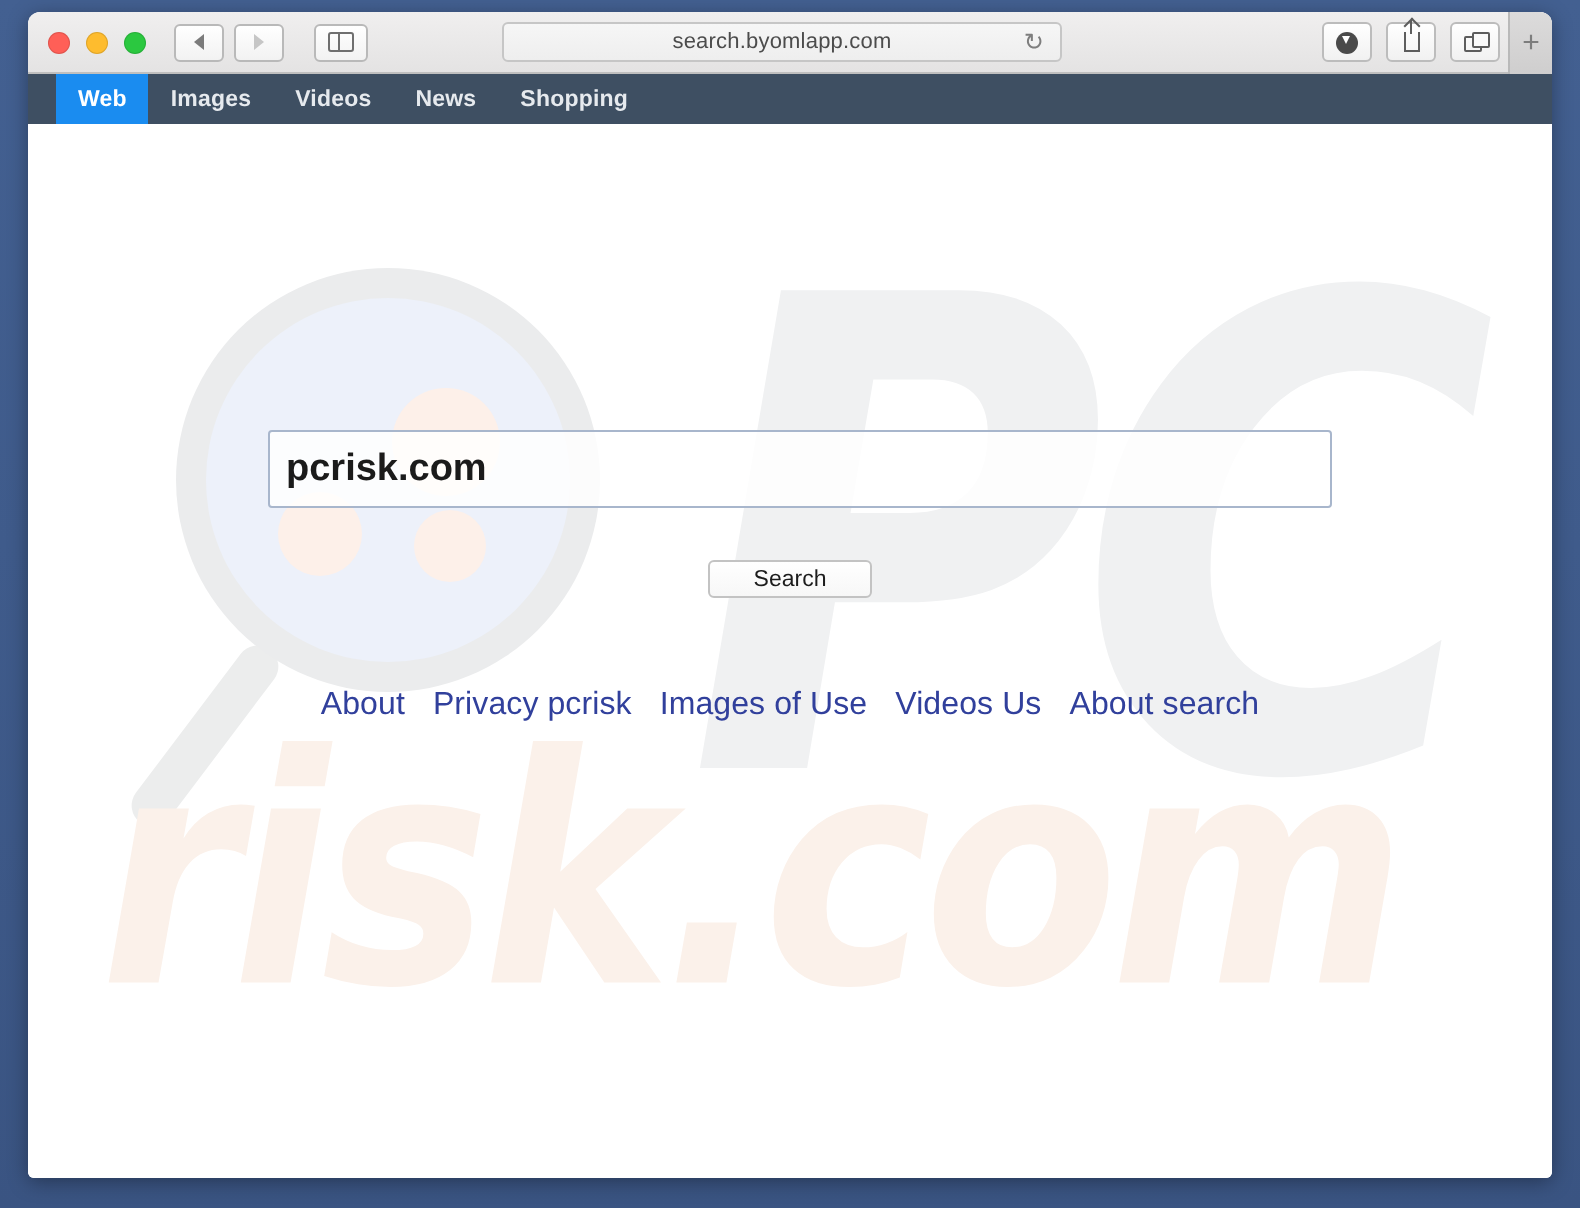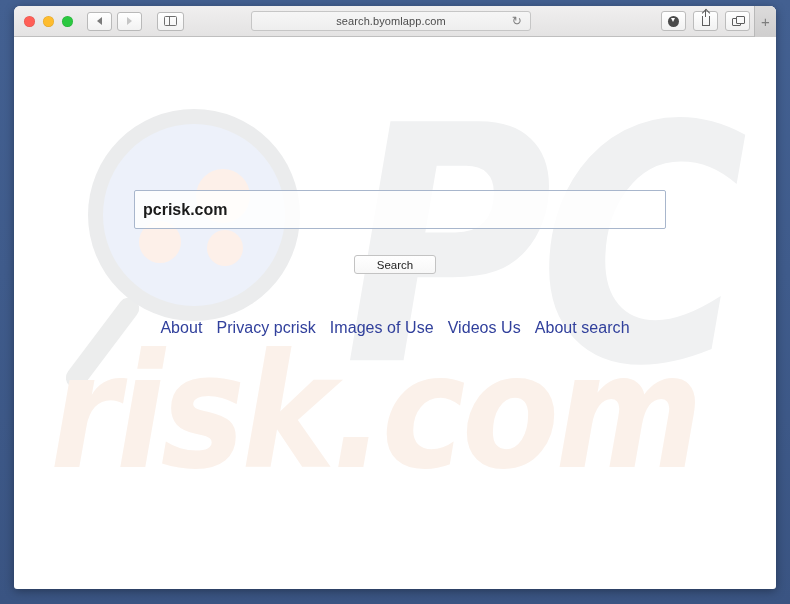--- a/index.html
+++ b/index.html
@@ -349,21 +349,21 @@
     top: 153px;
     width: 532px;
     height: 39px;
     background: rgba(255,255,255,0.82);
     border: 1px solid #a8b6cc;
     border-radius: 2px;
     box-sizing: border-box;
     display: flex;
     align-items: center;
     padding-left: 8px;
-    font-size: 16px;
+    font-size: 19px;
     font-weight: bold;
     color: #1b1b1b;
     outline: none;
     font-family: "Liberation Sans", sans-serif;
   }
   .search-btn {
     position: absolute;
     left: 340px;
     top: 218px;
     width: 82px;
@@ -438,20 +438,27 @@
         <span class="share-glyph"></span>
       </div>
       <div class="rchip">
         <span class="tabs-glyph"></span>
       </div>
     </div>
 
     <div class="plus-tab">+</div>
   </div>
 
+  <div class="sitenav">
+    <div class="navitem active">Web</div>
+    <div class="navitem">Images</div>
+    <div class="navitem">Videos</div>
+    <div class="navitem">News</div>
+    <div class="navitem">Shopping</div>
+  </div>
 
   <div class="page">
 
     <div class="wm wm-pc">PC</div>
 
     <div class="magnifier">
       <div class="mag-handle"></div>
       <div class="mag-ring"></div>
       <div class="mag-lens">
         <div class="mag-blob b1"></div>

